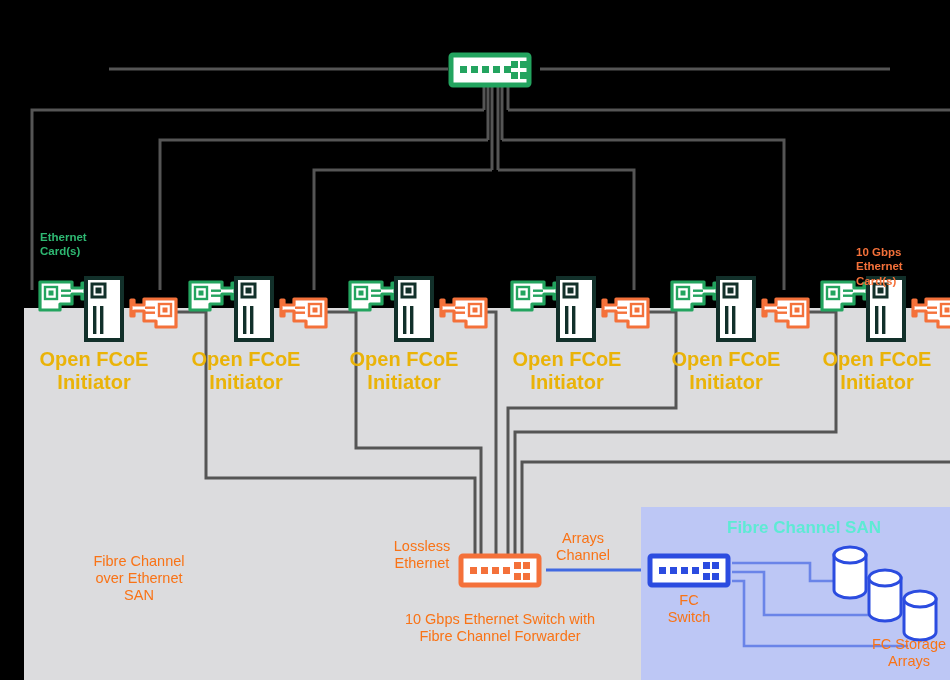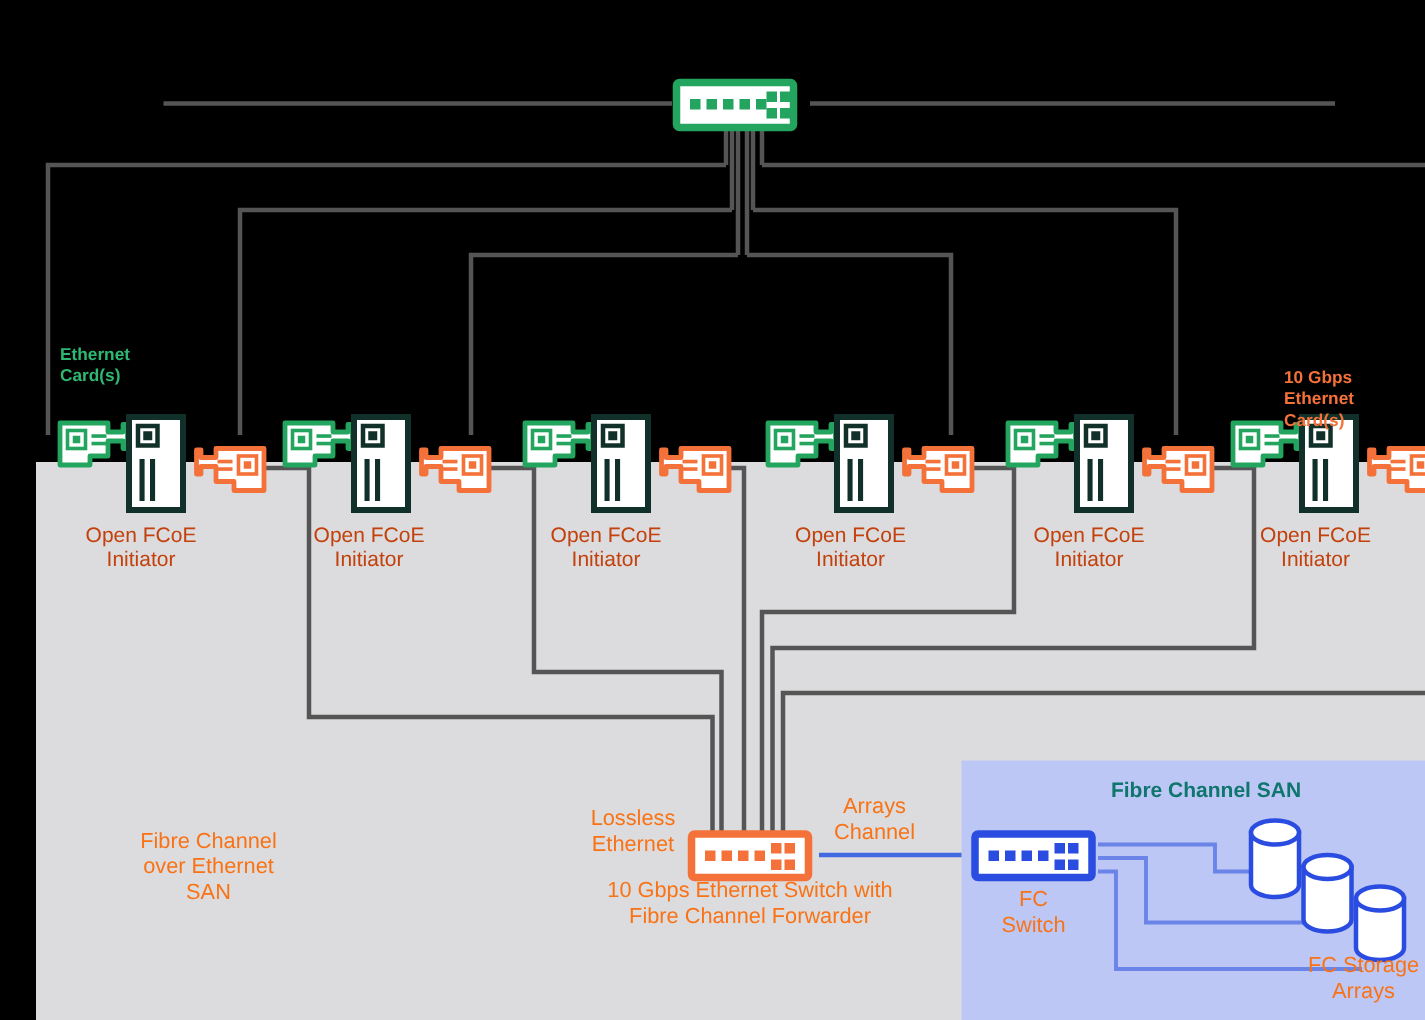--- a/index.html
+++ b/index.html
@@ -4,25 +4,25 @@
 <style>
   html,body{margin:0;padding:0;background:#000;}
   #stage{
     position:relative;width:950px;height:680px;overflow:hidden;
     background:#000000;
     font-family:"Liberation Sans", sans-serif;
     margin-left:24px;
   }
   #svgroot{position:absolute;left:0;top:0;width:950px;height:680px;}
   .lbl{position:absolute;text-align:center;line-height:1.16;white-space:pre-line;}
-  .lbl-host{font-size:14px;color:#c2410c;font-weight:400;}
+  .lbl-host{font-size:20px;color:#eab308;font-weight:700;}
   .lbl-green{font-size:11.5px;color:#2eb872;font-weight:700;text-align:left;line-height:1.25;}
   .lbl-orange{font-size:11.5px;color:#f4713a;font-weight:700;text-align:left;line-height:1.25;}
   .lbl-dark{font-size:14.5px;color:#f97316;}
-  .lbl-san{font-size:14px;color:#0f766e;font-weight:700;}
+  .lbl-san{font-size:17px;color:#5eead4;font-weight:700;}
 </style>
 </head>
 <body>
 
 <div id="stage">
 
   <svg id="svgroot" viewBox="0 0 950 680" xmlns="http://www.w3.org/2000/svg">
     <defs>
 
       <g id="nic-green">
@@ -219,21 +219,21 @@
   <div class="lbl lbl-dark" style="left:40px;top:553px;width:150px;">Fibre Channel
 over Ethernet
 SAN</div>
 
   <div class="lbl lbl-dark" style="left:352px;top:538px;width:92px;">Lossless
 Ethernet</div>
 
   <div class="lbl lbl-dark" style="left:518px;top:530px;width:82px;">Arrays
 Channel</div>
 
-  <div class="lbl lbl-dark" style="left:336px;top:586px;width:280px;">10 Gbps Ethernet Switch with
+  <div class="lbl lbl-dark" style="left:336px;top:611px;width:280px;">10 Gbps Ethernet Switch with
 Fibre Channel Forwarder</div>
 
   <div class="lbl lbl-san" style="left:680px;top:518px;width:200px;">Fibre Channel SAN</div>
 
   <div class="lbl lbl-dark" style="left:820px;top:636px;width:130px;">FC Storage
 Arrays</div>
 
   <div class="lbl lbl-dark" style="left:615px;top:592px;width:100px;">FC
 Switch</div>
 

